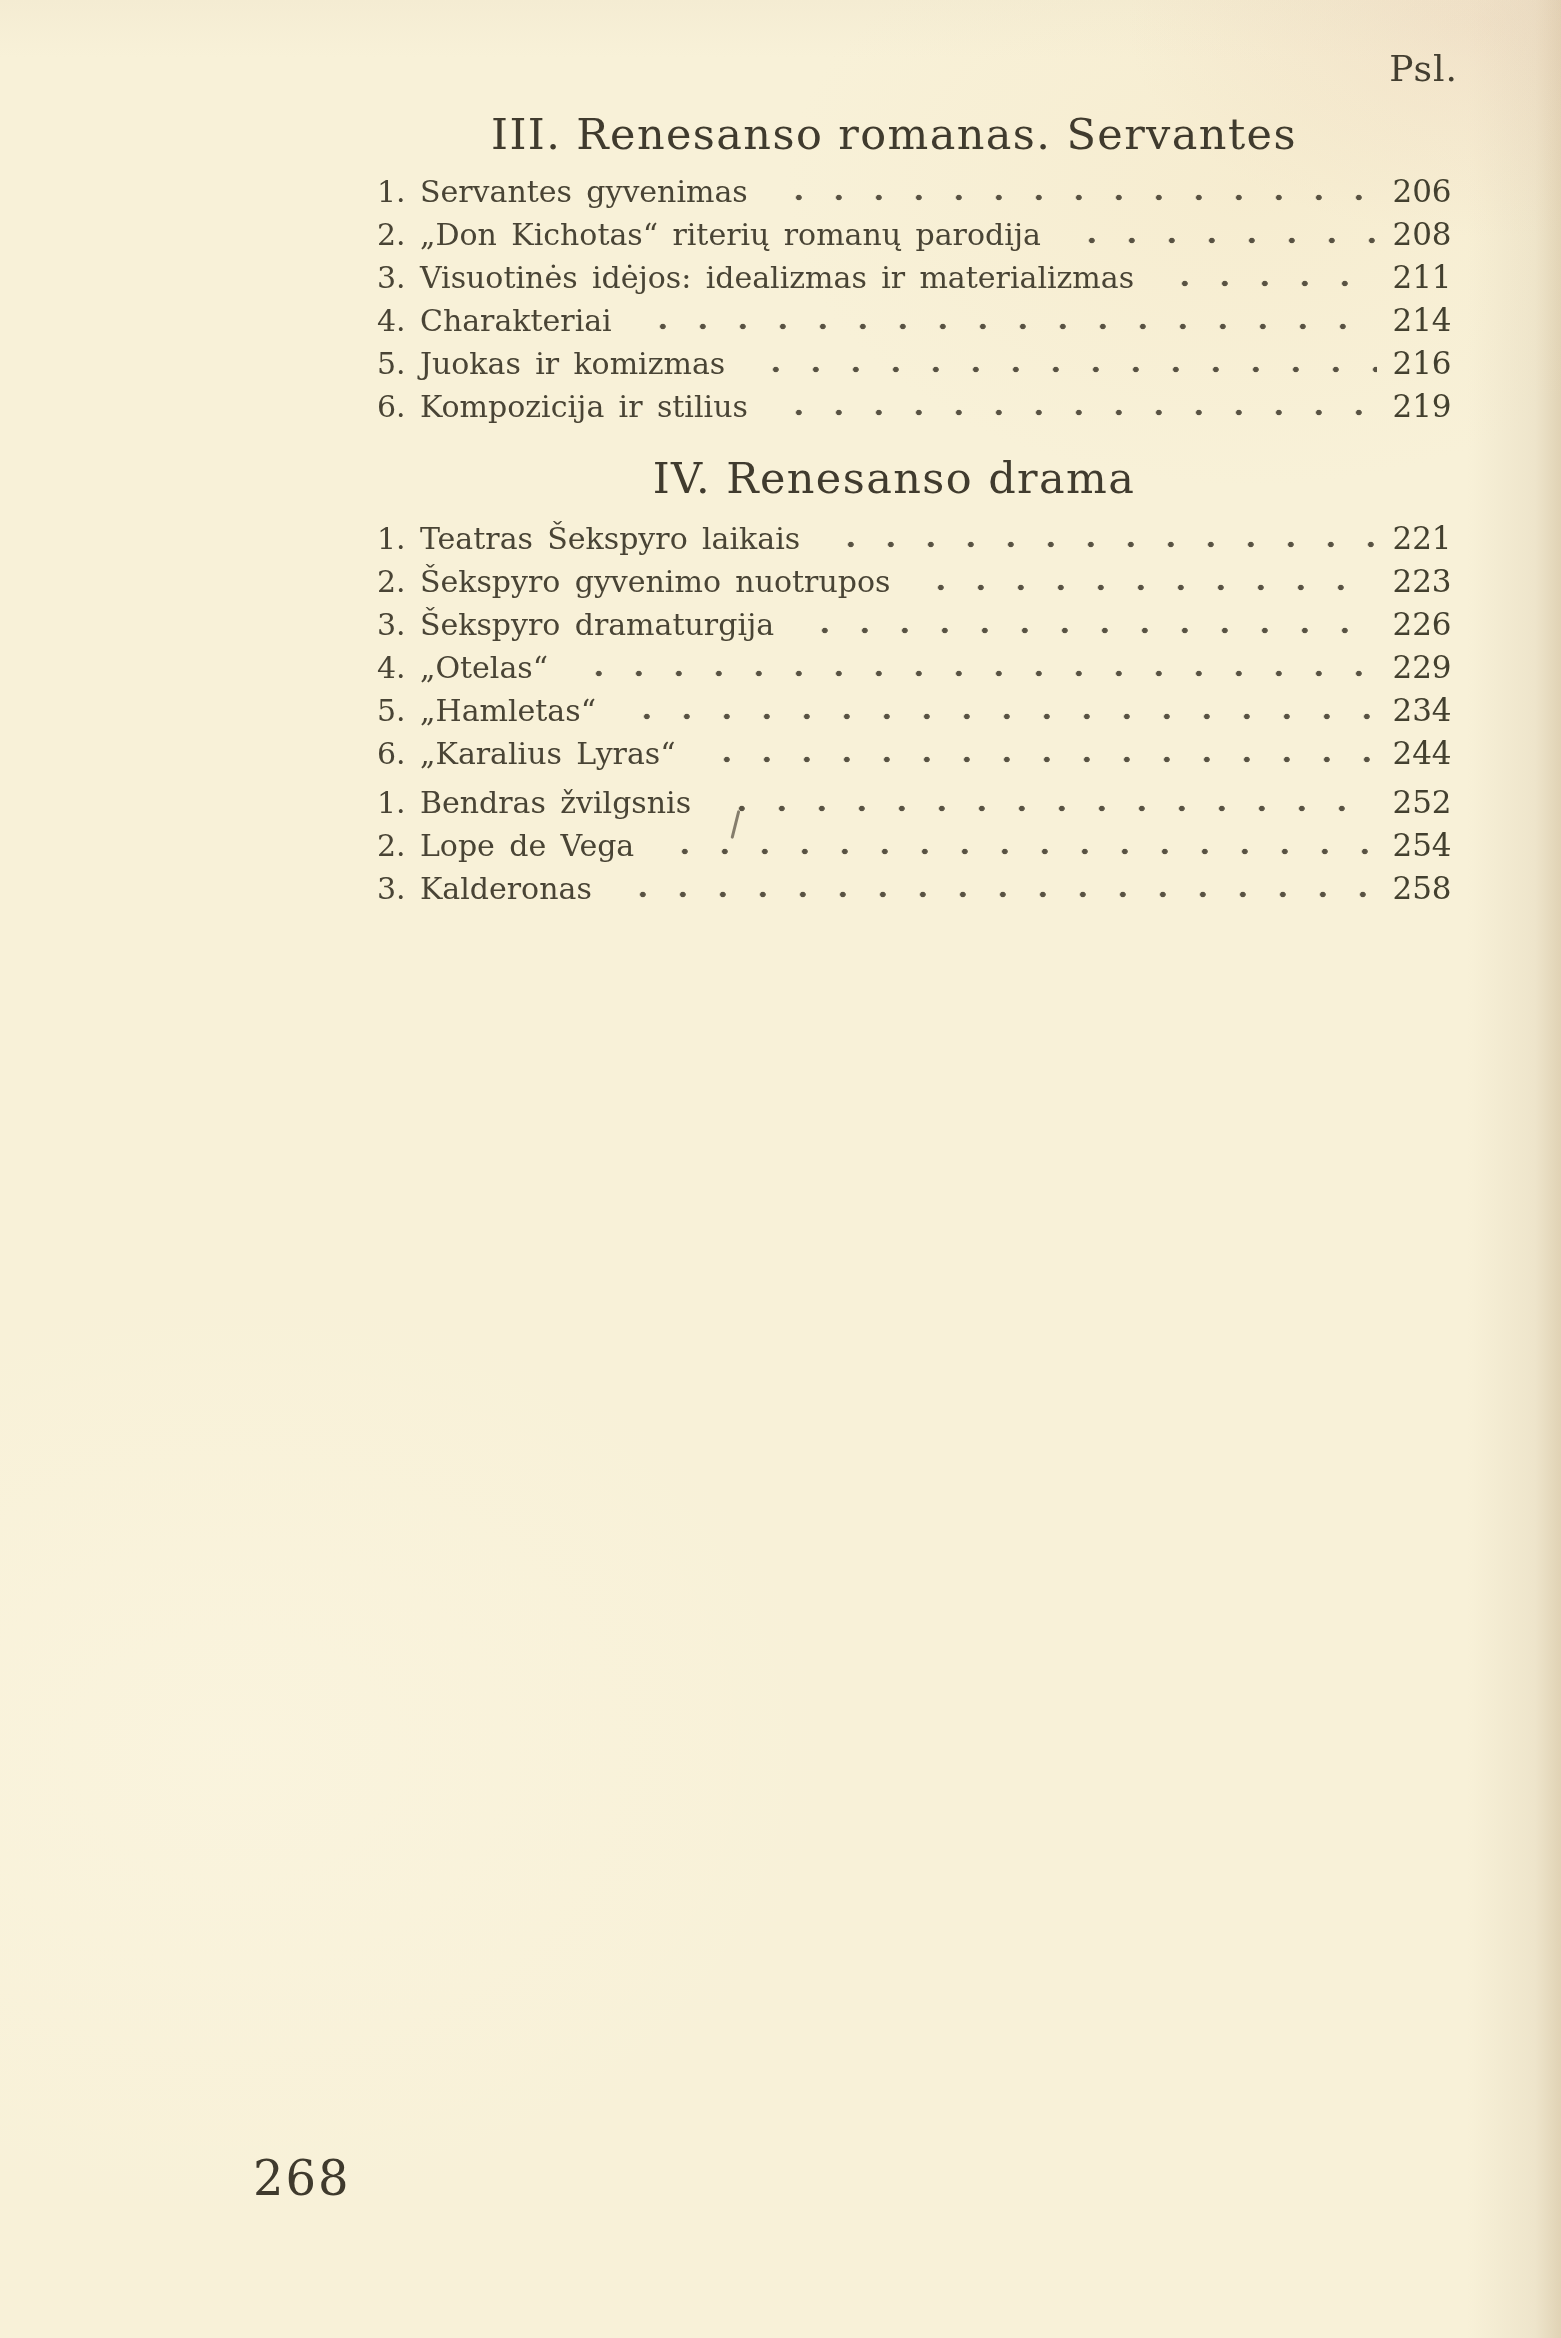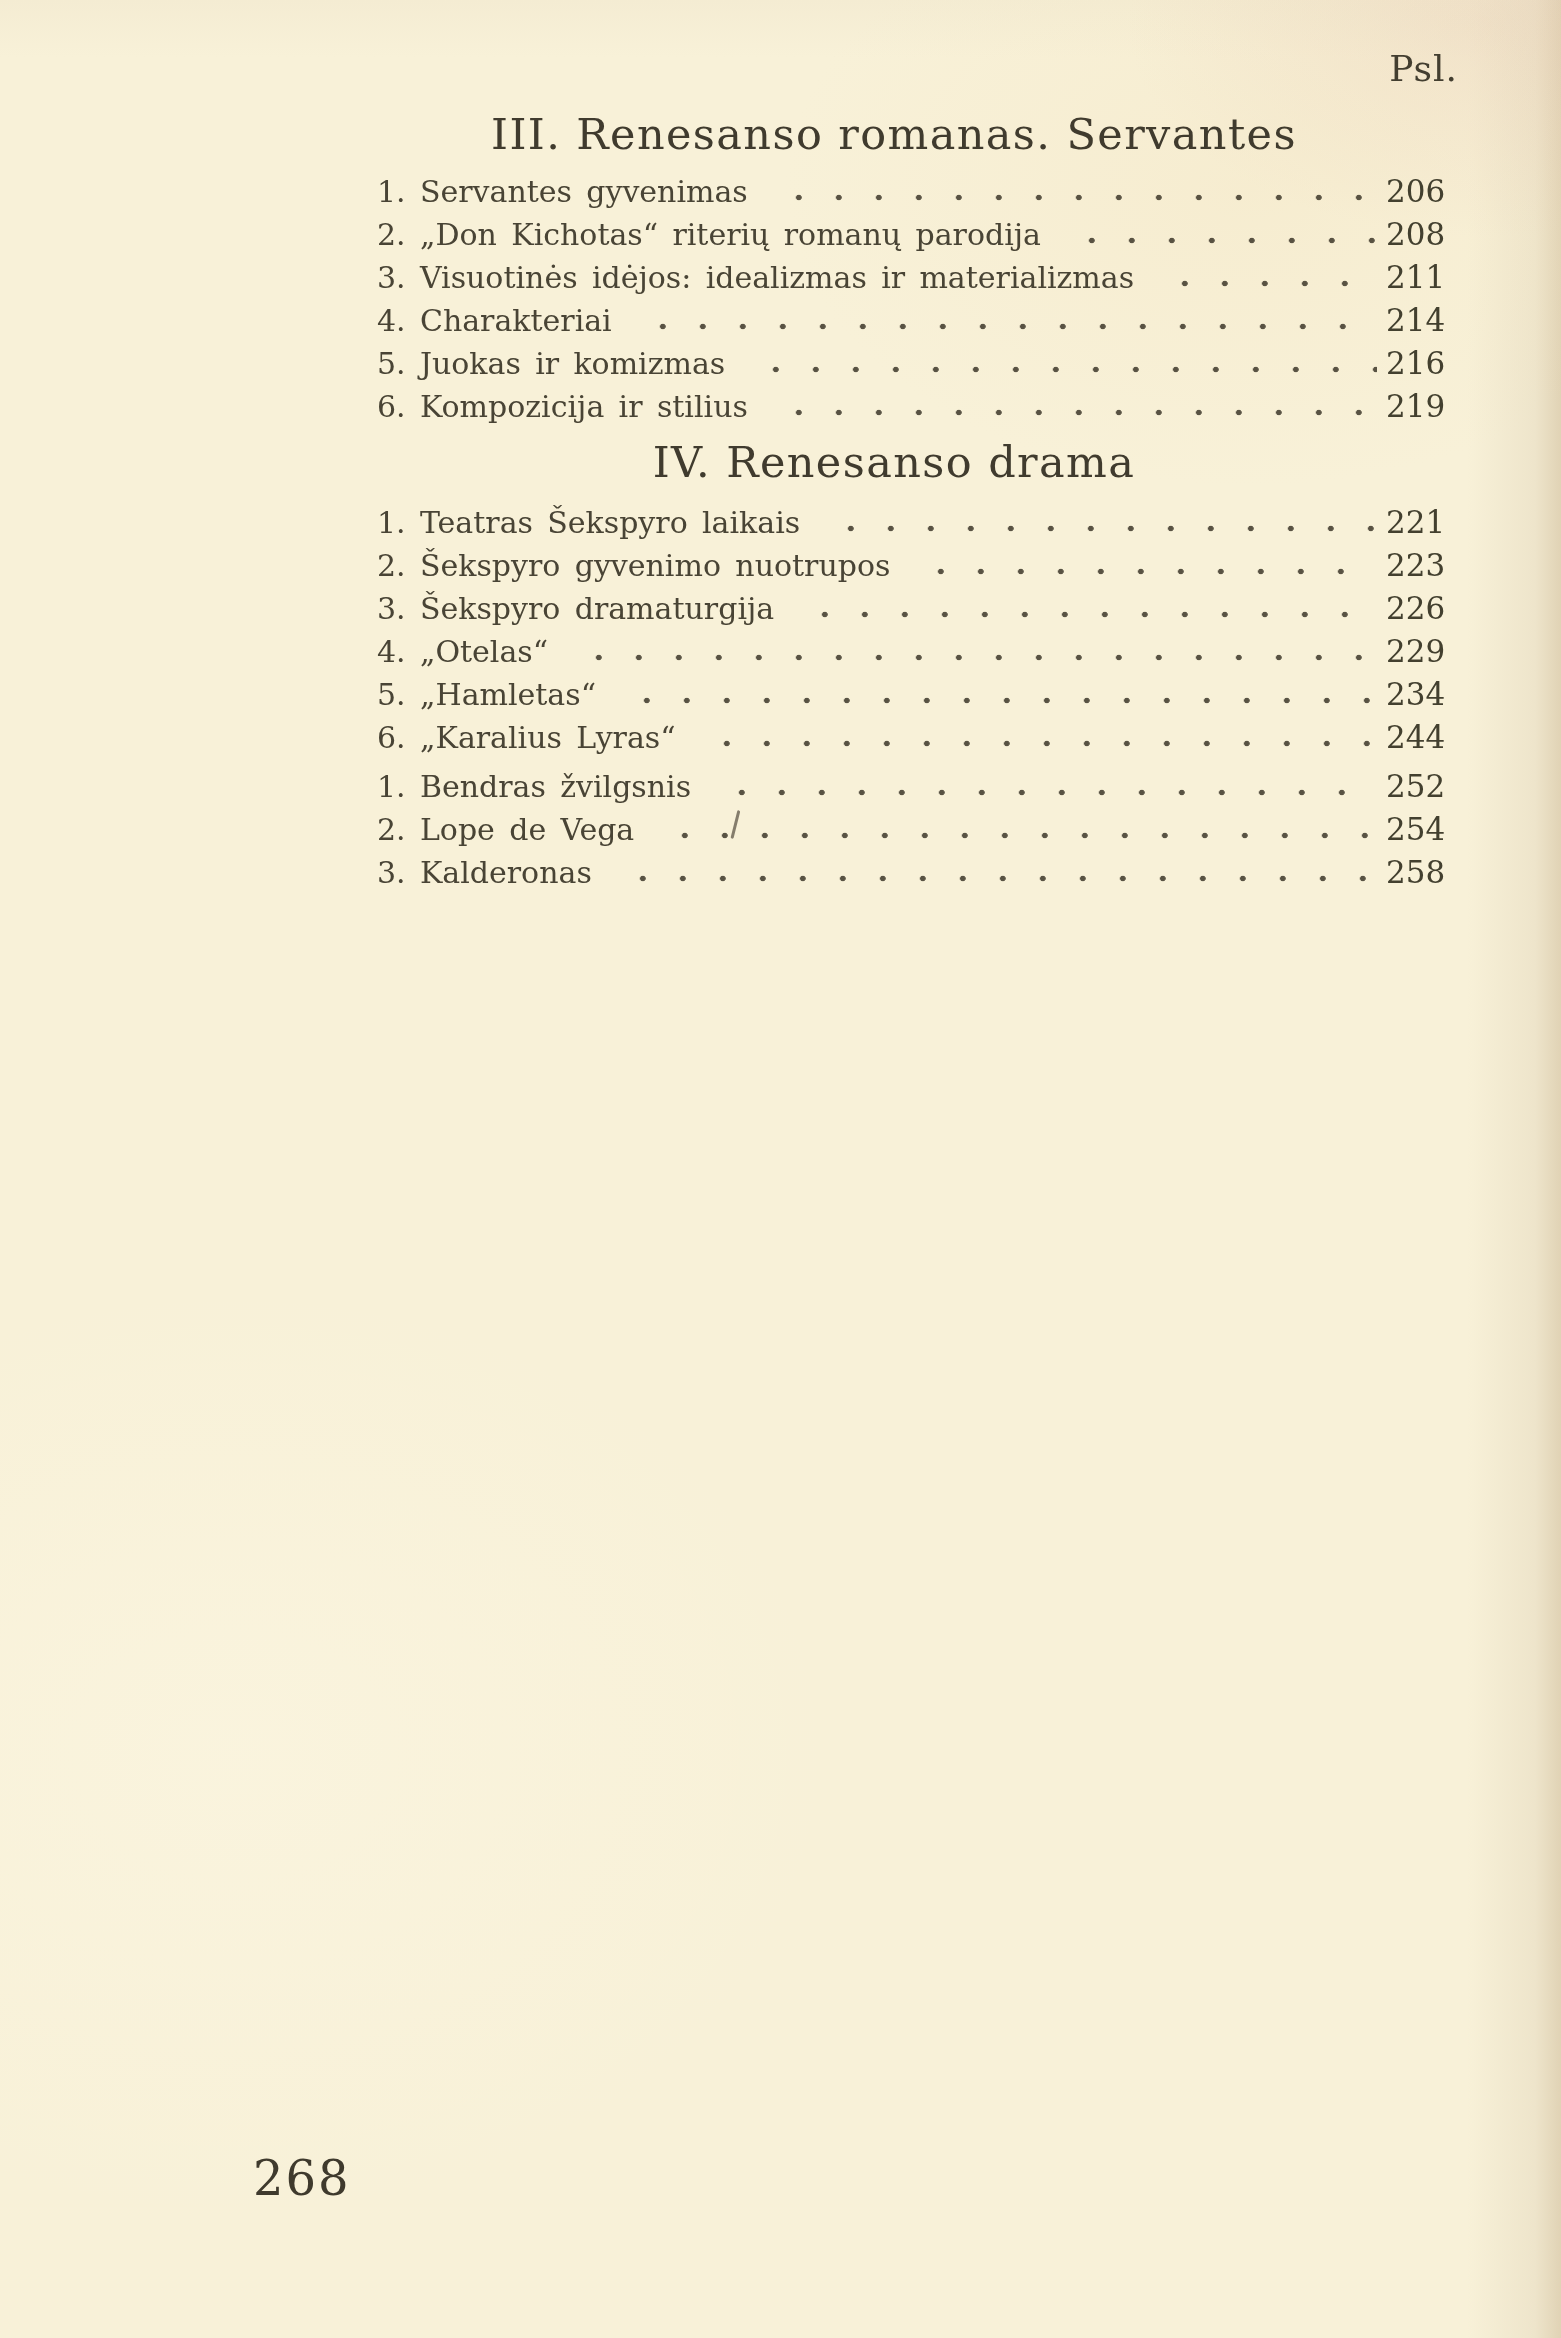--- a/index.html
+++ b/index.html
@@ -73,25 +73,25 @@
     align-self: flex-end;
     height: 13.3px;
     margin: 0 9.5px 8.6px 27px;
     min-width: 28.5px;
     background-image: radial-gradient(circle, rgba(66,60,46,0.88) 2.5px, rgba(66,60,46,0) 3.2px);
     background-size: 40px 13.3px;
     background-repeat: repeat-x;
     background-position: 3.8px 50%;
   }
 
-  .pg { min-width: 72px; text-align: left; font-size: 31px; color: #43402f; }
+  .pg { min-width: 72px; text-align: center; font-size: 31px; color: #43402f; }
 
   .h3 { margin-top: 107px; }
   .rows-3 { margin-top: 7.6px; }
-  .h4 { margin-top: 7px; }
+  .h4 { margin-top: 23px; }
   .sub-a { margin-top: 1.9px; }
   .rows-a { margin-top: 11.4px; }
   .sub-b { margin-top: 17px; }
   .rows-b { margin-top: 5.7px; }
 
   .folio {
     position: absolute;
     left: 253px;
     top: 2150px;
     font-size: 48px;

